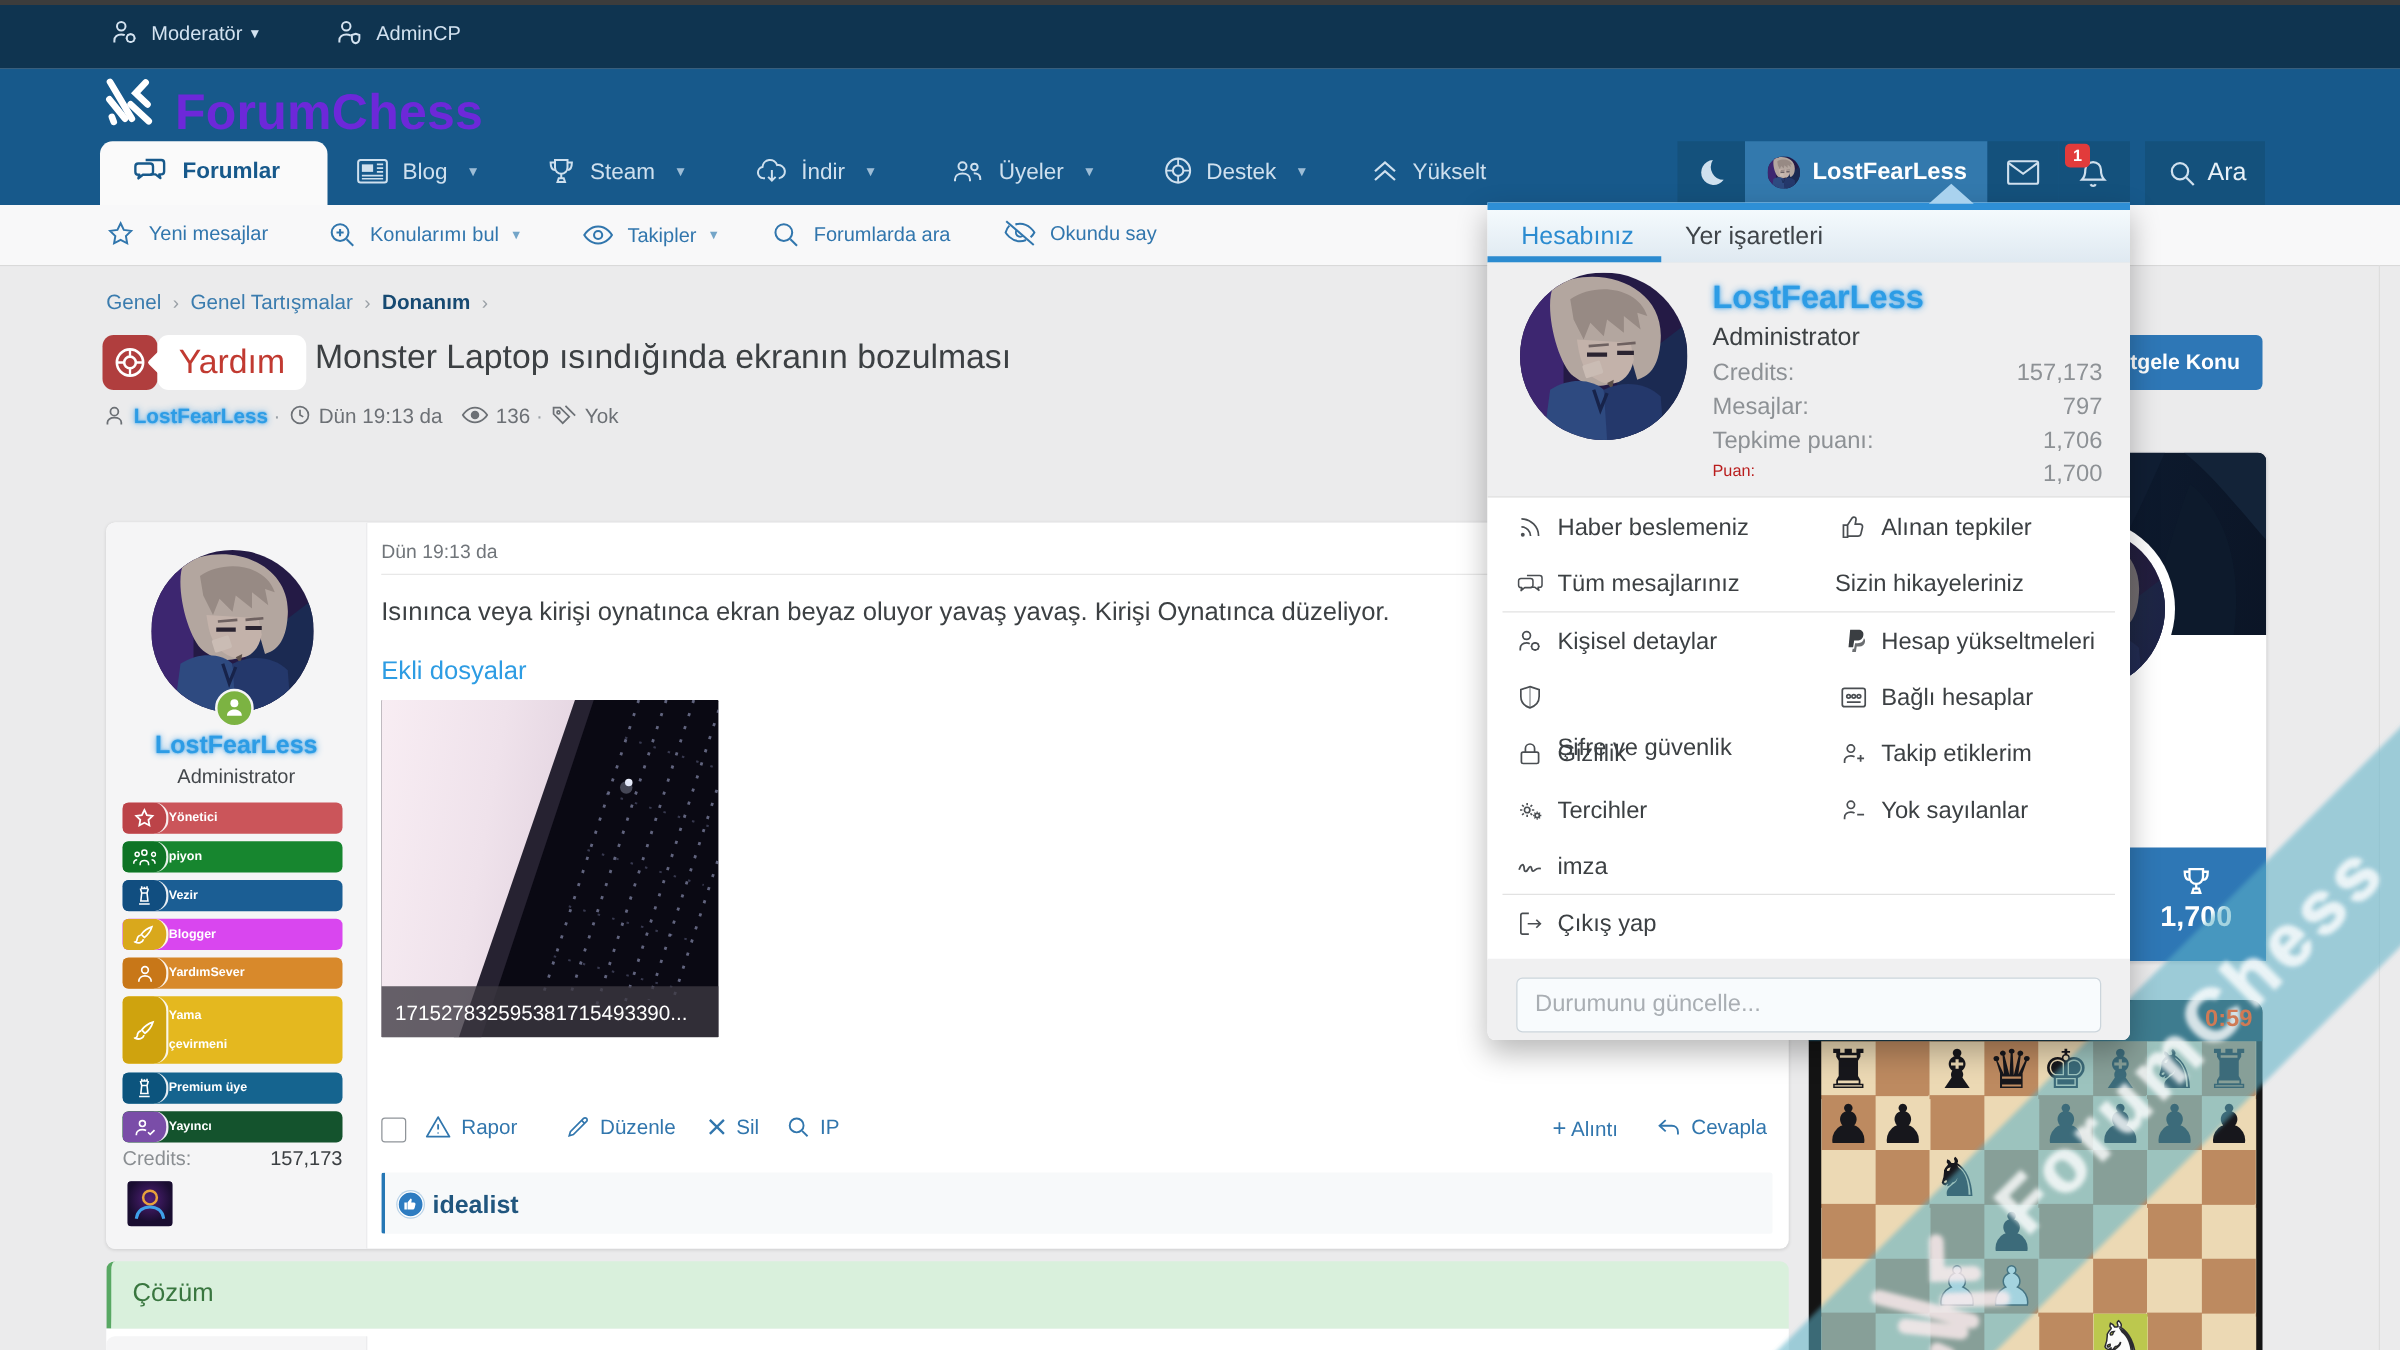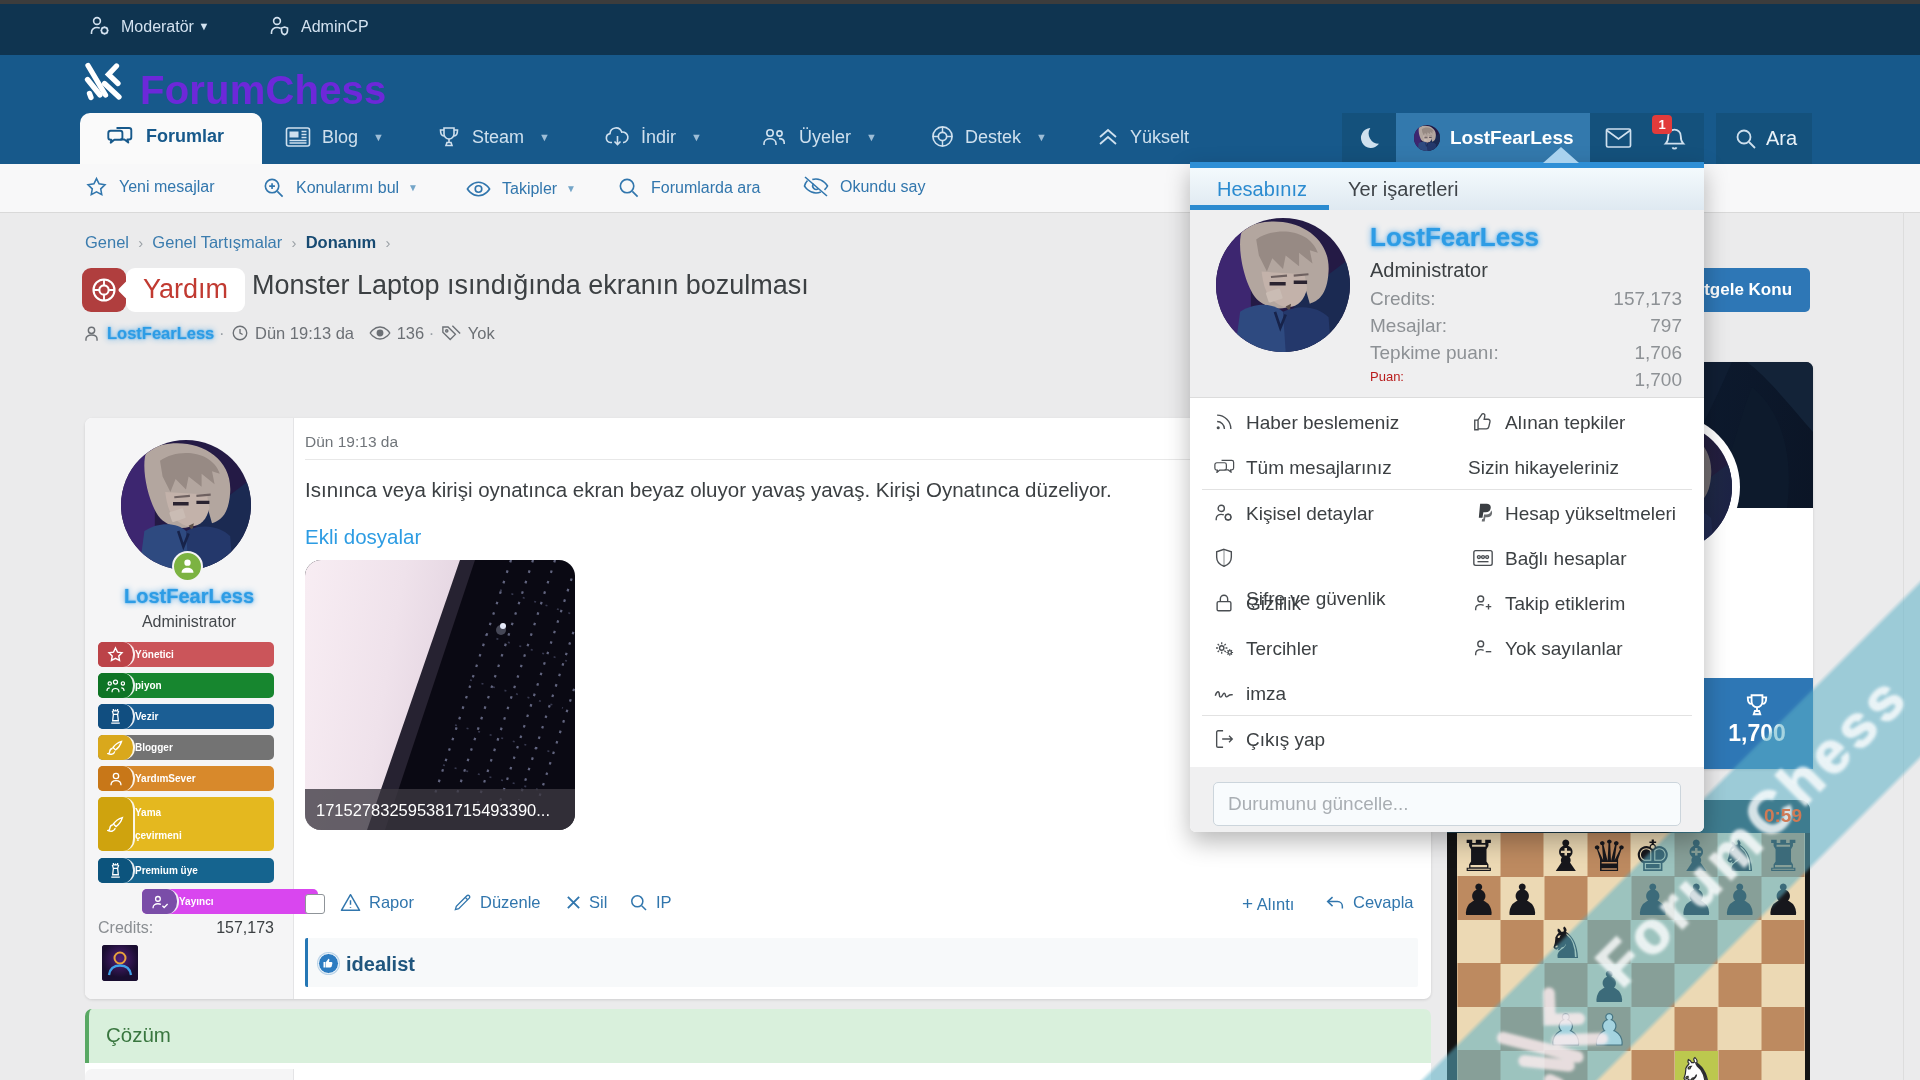--- a/index.html
+++ b/index.html
@@ -308,21 +308,21 @@
     <span class="btxt">piyon</span>
   </div>
 <div class="badge" style="top:704px;background:#1b5e94;">
     <span class="bcell" style="background:#114e80;">
       <svg width="15" height="17" viewBox="0 0 20 24" fill="none" stroke="#fff" stroke-width="1.8">
         <path d="M6 4h8M7 4v-2.5M13 4v-2.5M10 4v-2M5.5 4l1.5 5h6l1.5-5M7 9l-1 9h8l-1-9M4 21.5h12"></path>
       </svg>
     </span>
     <span class="btxt">Vezir</span>
   </div>
-<div class="badge" style="top:735px;background:#737373;">
+<div class="badge" style="top:735px;background:#d946ef;">
     <span class="bcell" style="background:#d9a81c;">
       <svg width="17" height="17" viewBox="0 0 24 24" fill="none" stroke="#fff" stroke-width="1.9">
         <path d="M20.5 3.5c-5 1.5-9.5 5-12 8.5l3.5 3.5c3.5-2.5 7-7 8.5-12z"></path>
         <path d="M8 13c-2.5.3-4 2-4.3 5.3-.2 1.6-1 2.2-2.2 2.4 3.8 1.8 8.5.8 9.5-3.2"></path>
       </svg>
     </span>
     <span class="btxt">Blogger</span>
   </div>
 <div class="badge" style="top:766px;background:#d8892b;">
     <span class="bcell" style="background:#c87718;">
@@ -343,21 +343,21 @@
     <span class="btxt" style="line-height:23px;padding-top:4px;display:inline-block;">Yama<br>çevirmeni</span>
   </div>
 <div class="badge" style="top:858px;background:#15648f;">
     <span class="bcell" style="background:#0c547d;">
       <svg width="15" height="17" viewBox="0 0 20 24" fill="none" stroke="#fff" stroke-width="1.8">
         <path d="M6 4h8M7 4v-2.5M13 4v-2.5M10 4v-2M5.5 4l1.5 5h6l1.5-5M7 9l-1 9h8l-1-9M4 21.5h12"></path>
       </svg>
     </span>
     <span class="btxt">Premium üye</span>
   </div>
-<div class="badge" style="top:889px;background:#d946ef;margin-left:44px;">
+<div class="badge" style="top:889px;background:#14532d;">
     <span class="bcell" style="background:#7a4da8;">
       <svg width="18" height="16" viewBox="0 0 26 22" fill="none" stroke="#fff" stroke-width="1.9">
         <circle cx="10" cy="6.5" r="3.4"></circle>
         <path d="M3 20v-1.2c0-3.4 3.1-5.3 7-5.3 1.6 0 3.1.3 4.3 1"></path>
         <path d="M16.5 16.5l2.5 2.5 5-5"></path>
       </svg>
     </span>
     <span class="btxt">Yayıncı</span>
   </div>
 <div class="abs" style="left:98px;top:919px;font-size:16px;color:#8a8e92;">Credits:</div>
@@ -375,21 +375,21 @@
       <path d="M7 30c1-7 6-9.5 11-9.5s10 2.5 11 9.5" fill="none" stroke="#3fa0e8" stroke-width="2.4"></path>
     </svg>
 </div>
 
 <div class="abs" style="left:294px;top:430px;width:0;height:0;border-top:9px solid transparent;border-bottom:9px solid transparent;border-right:11px solid #fff;"></div>
 <div class="abs" style="left:305px;top:433px;font-size:15.5px;color:#70757a;">Dün 19:13 da</div>
 <div class="abs" style="left:305px;top:459px;width:1110px;height:1px;background:#e8e8e8;"></div>
 <div class="abs" style="left:305px;top:478px;font-size:20.5px;color:#3c4043;">Isınınca veya kirişi oynatınca ekran beyaz oluyor yavaş yavaş. Kirişi Oynatınca düzeliyor.</div>
 <div class="abs" style="left:305px;top:525px;font-size:20.5px;color:#2d9ce3;">Ekli dosyalar</div>
 
-<div class="abs" style="left:305px;top:560px;width:270px;height:270px;border-radius:16px;overflow:hidden;">
+<div class="abs" style="left:305px;top:560px;width:270px;height:270px;border-radius:1px;overflow:hidden;">
 <svg width="270" height="270" viewBox="0 0 270 270">
  <defs>
   <linearGradient id="pinkg" x1="0" y1="0" x2="1" y2="0.3">
    <stop offset="0" stop-color="#f8edf3"></stop>
           <stop offset=".6" stop-color="#efe2eb"></stop>
           <stop offset="1" stop-color="#e4d5e1"></stop>
   </linearGradient>
  </defs>
  <rect width="270" height="270" fill="#0a0913"></rect>
  <polygon points="155,0 170,0 80,270 58,270" fill="#262231"></polygon>

